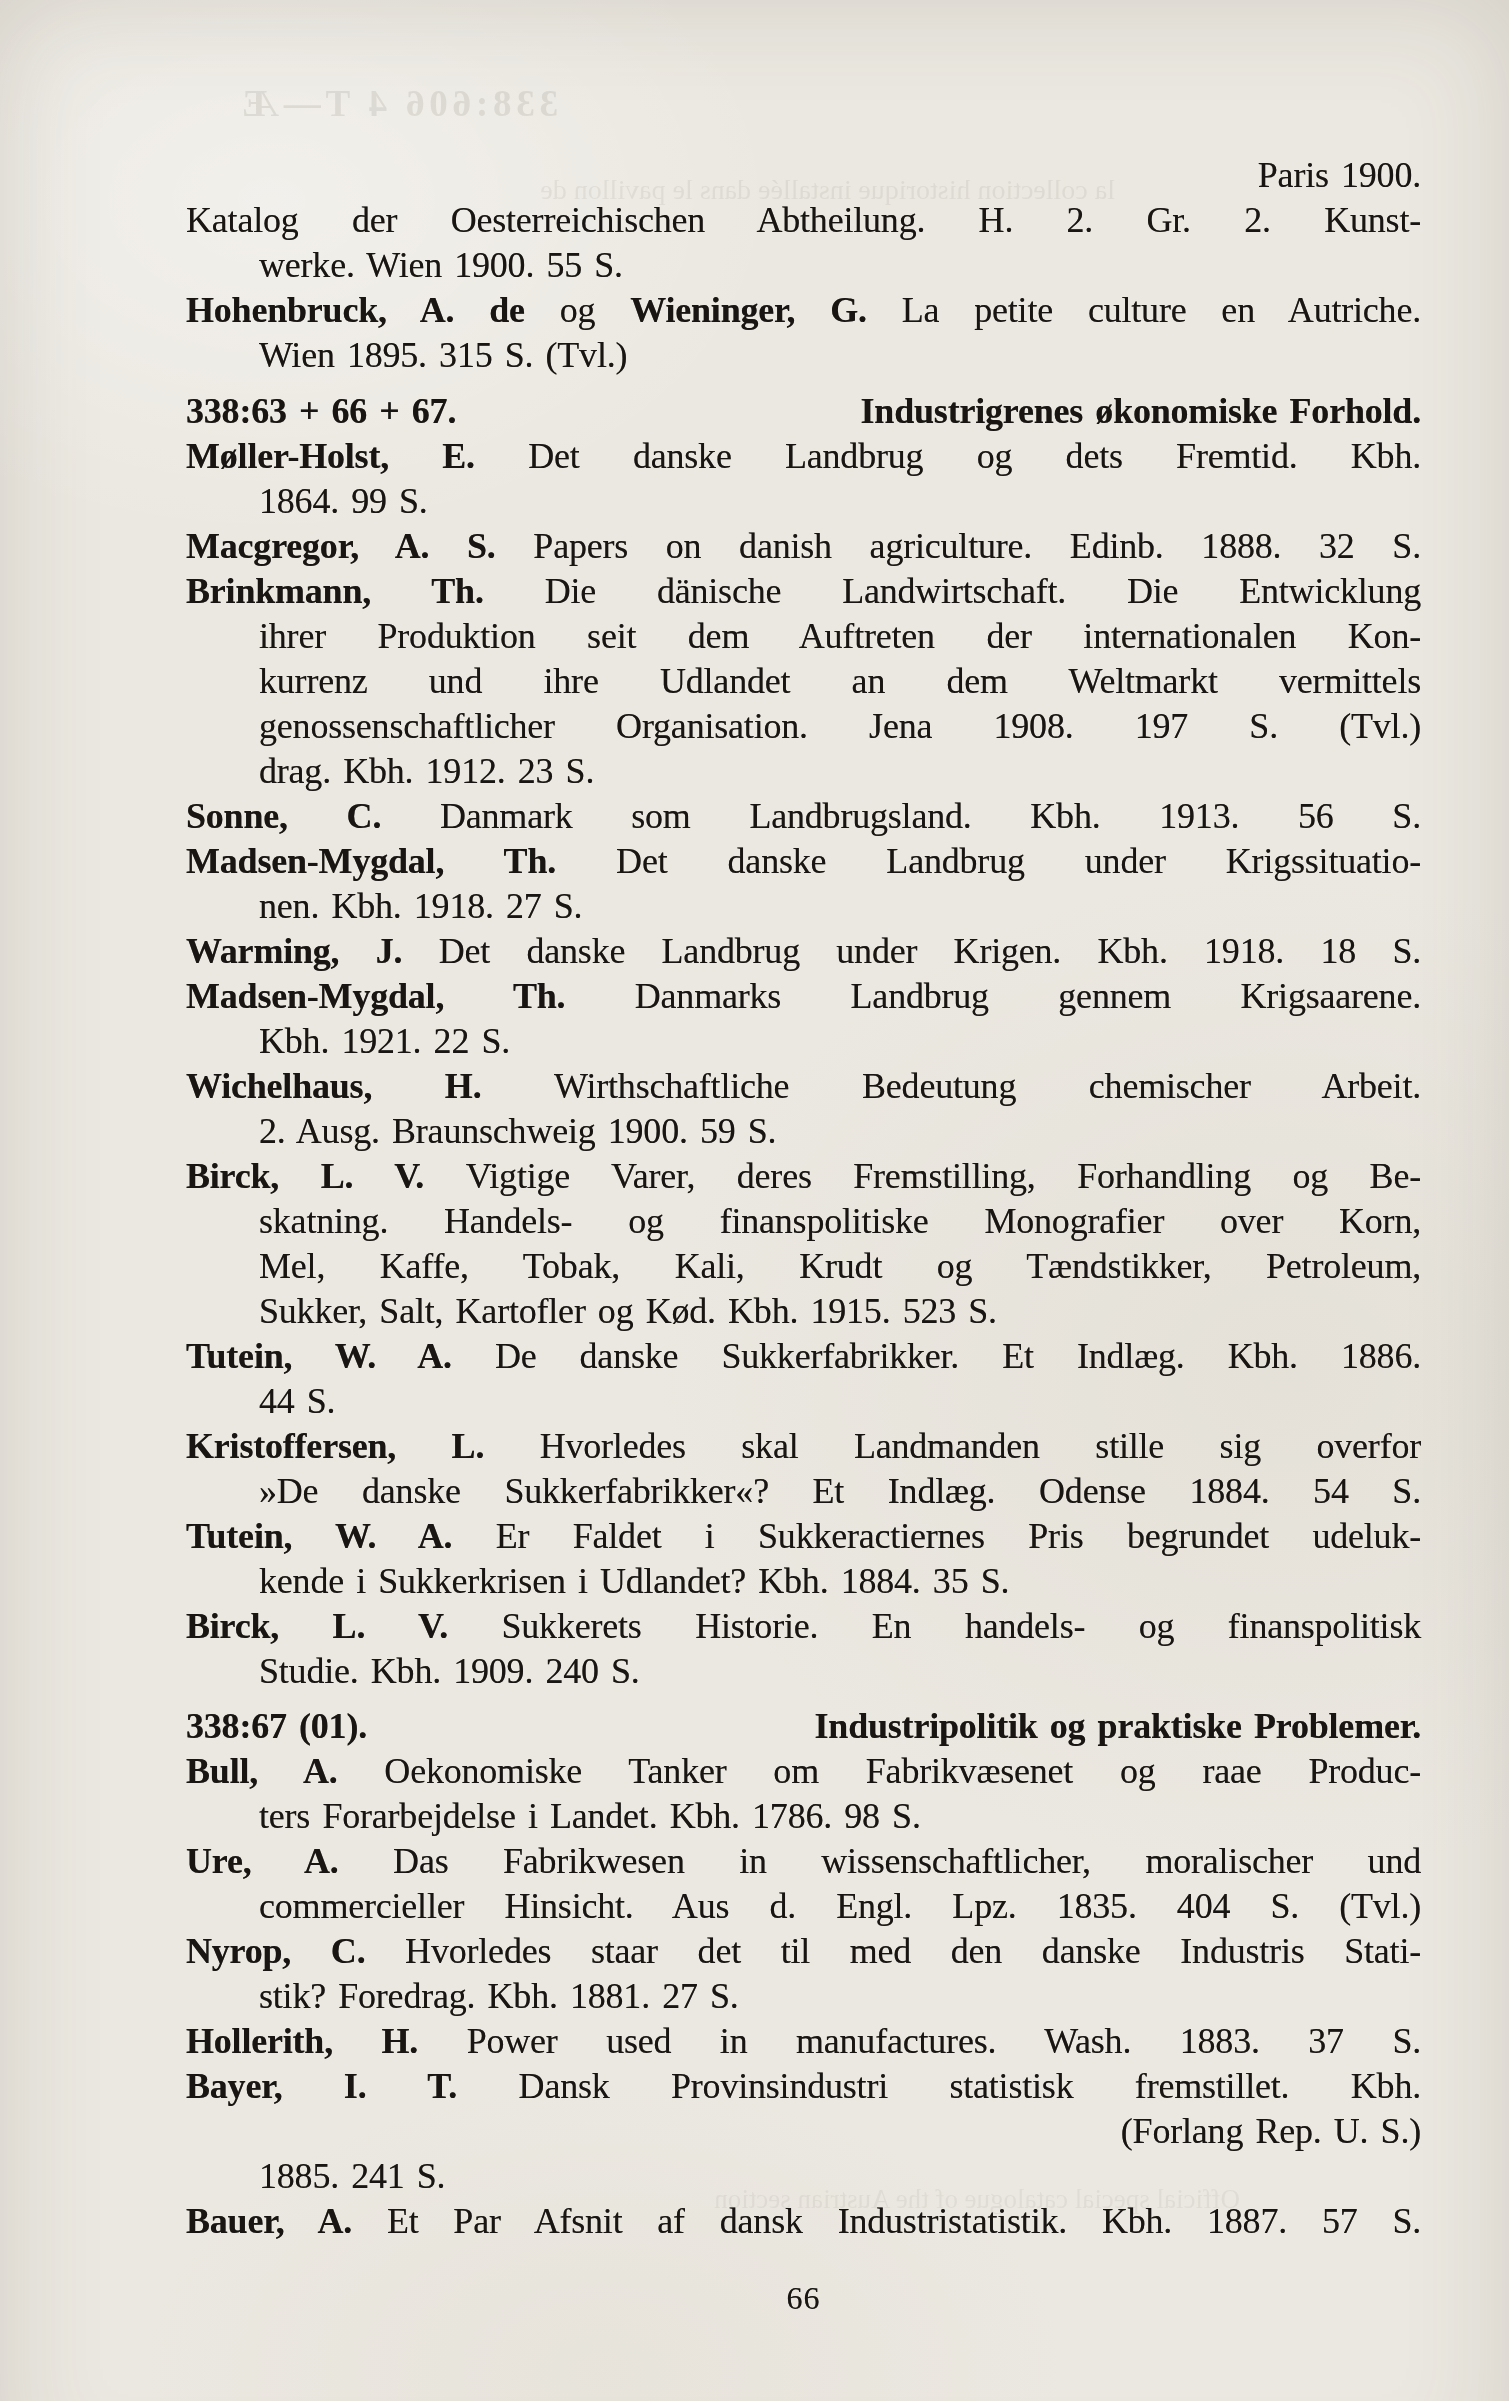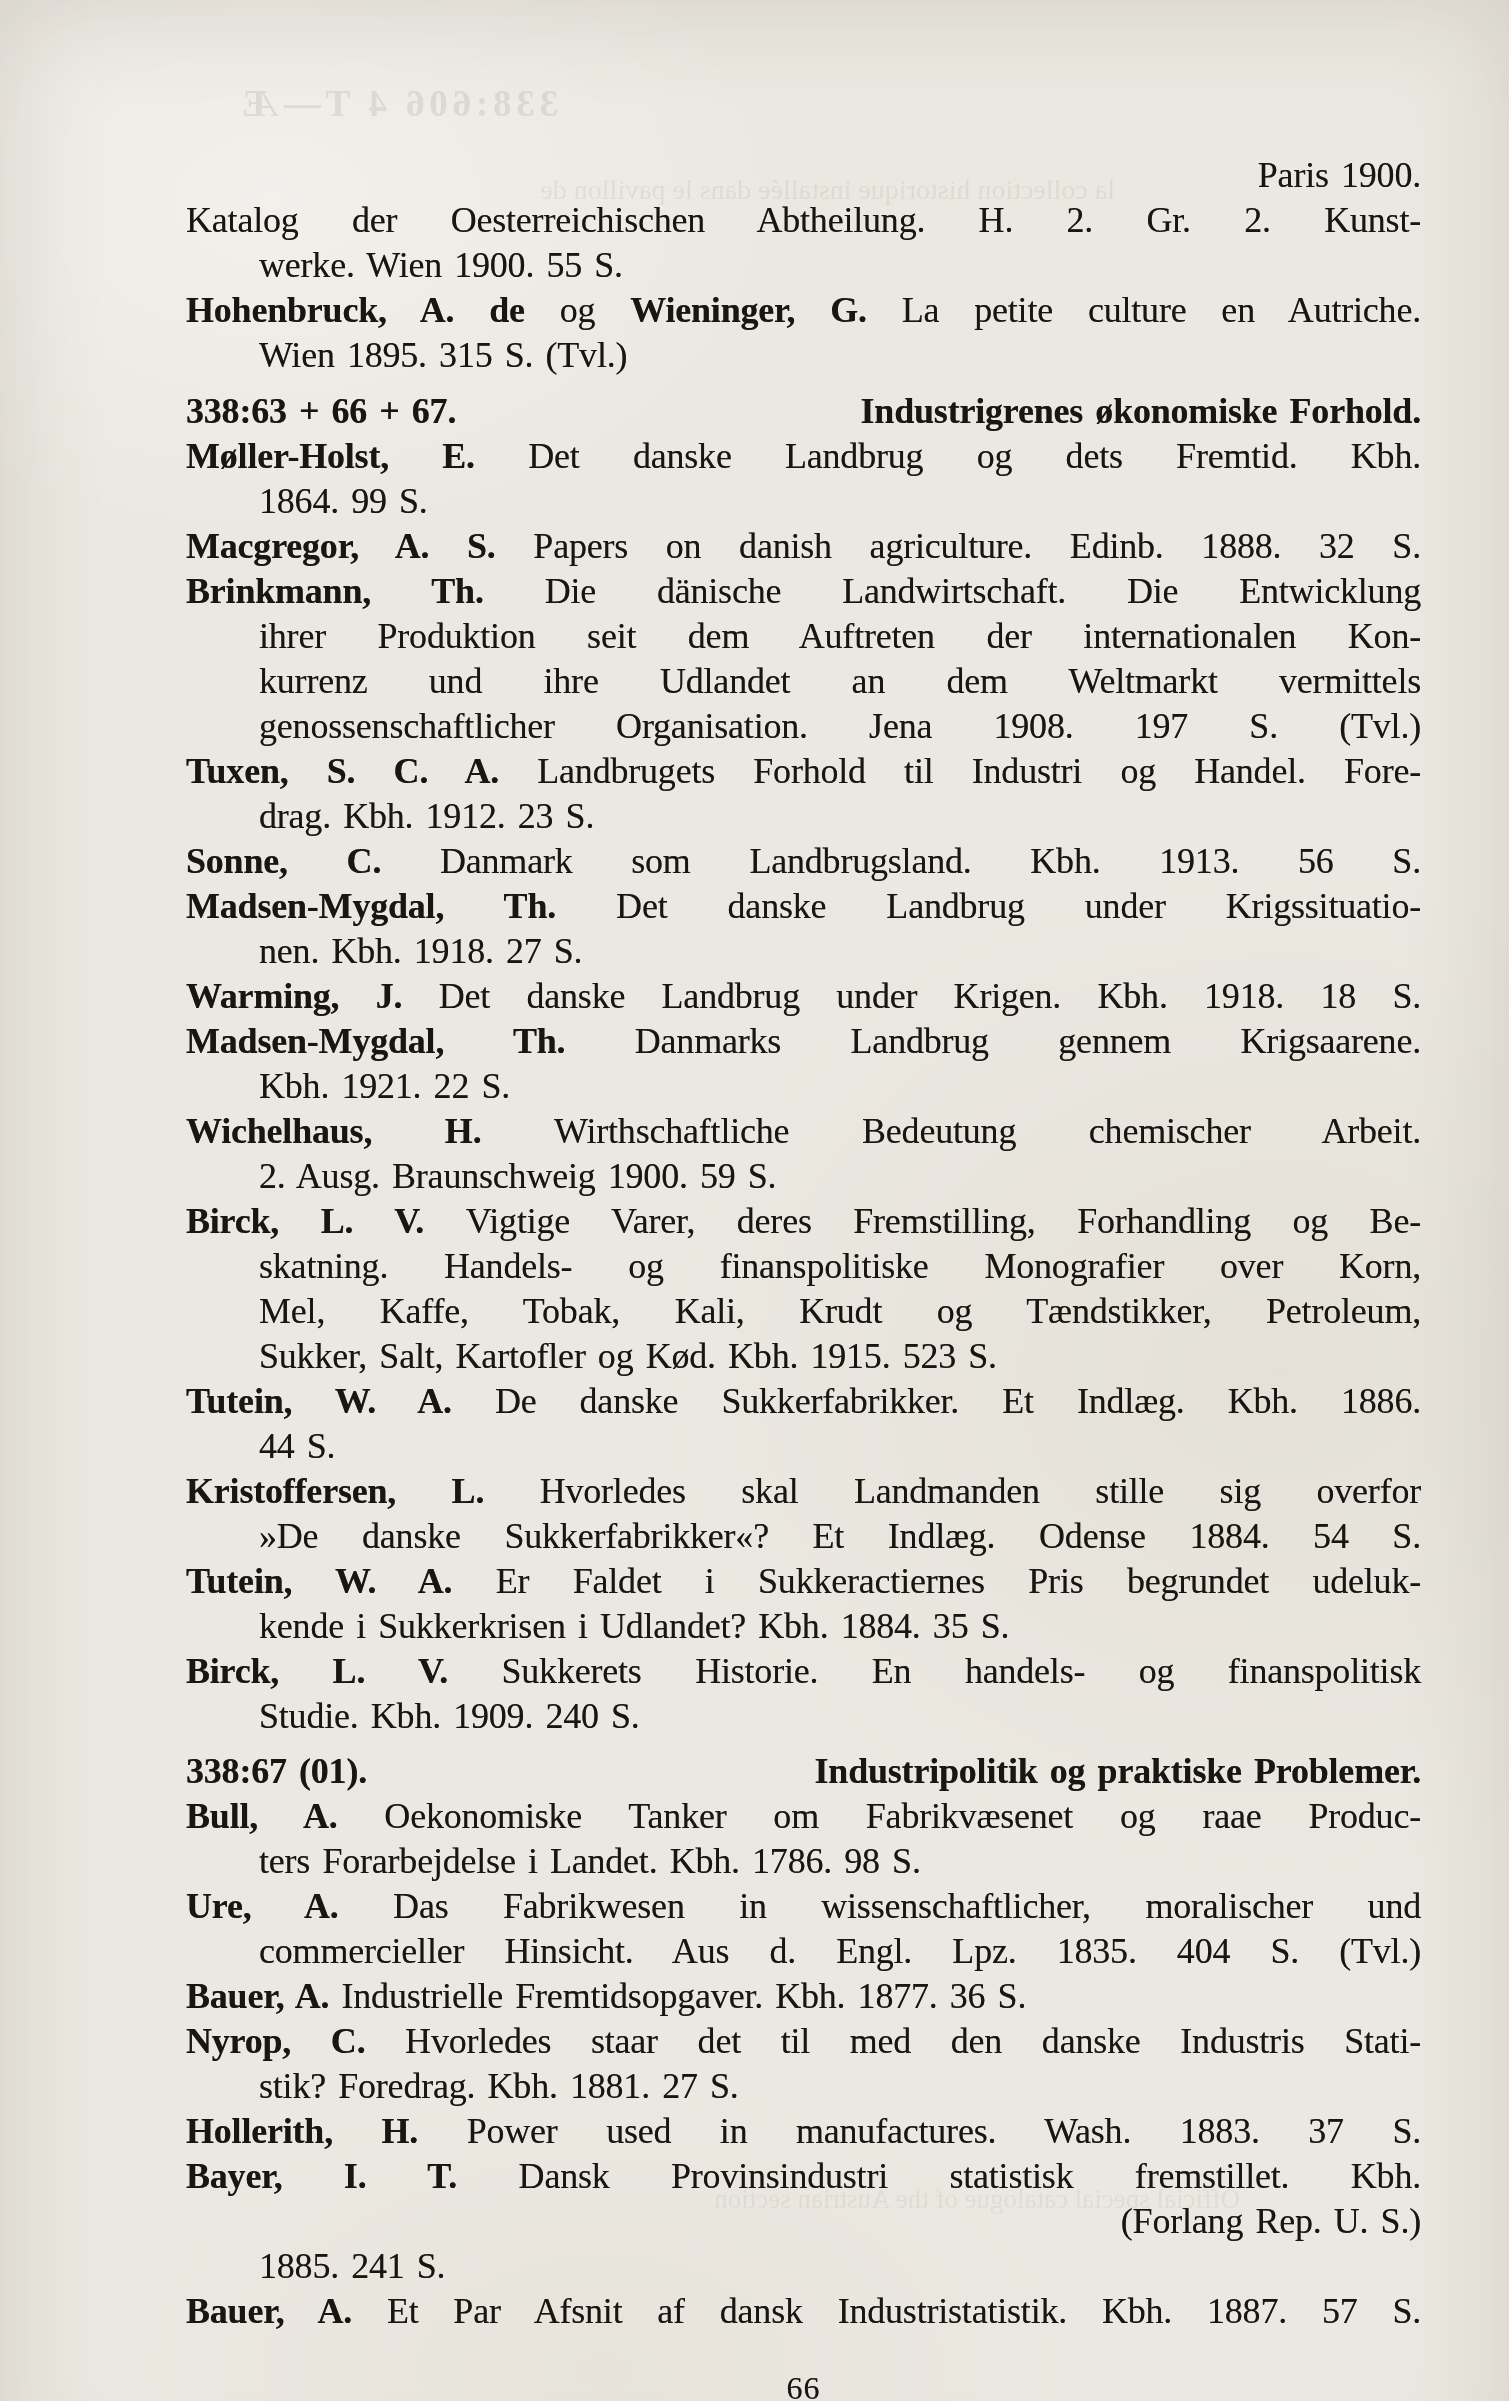--- a/index.html
+++ b/index.html
@@ -93,21 +93,20 @@
         <span class="seg b">338:63 + 66 + 67.</span>
         <span class="seg b">Industrigrenes økonomiske Forhold.</span>
       </div>
       <div class="line first j"><span class="seg b">Møller-Holst, E. </span><span class="seg">Det danske Landbrug og dets Fremtid. Kbh.</span></div>
       <div class="line cont"><span class="seg">1864. 99 S.</span></div>
       <div class="line first j"><span class="seg b">Macgregor, A. S. </span><span class="seg">Papers on danish agriculture. Edinb. 1888. 32 S.</span></div>
       <div class="line first j"><span class="seg b">Brinkmann, Th. </span><span class="seg">Die dänische Landwirtschaft. Die Entwicklung</span></div>
       <div class="line cont j"><span class="seg">ihrer Produktion seit dem Auftreten der internationalen Kon-</span></div>
       <div class="line cont j"><span class="seg">kurrenz und ihre Udlandet an dem Weltmarkt vermittels</span></div>
       <div class="line cont j"><span class="seg">genossenschaftlicher Organisation. Jena 1908. 197 S. (Tvl.)</span></div>
-      <div class="line first j"><span class="seg b">Tuxen, S. C. A. </span><span class="seg">Landbrugets Forhold til Industri og Handel. Fore-</span></div>
       <div class="line cont"><span class="seg">drag. Kbh. 1912. 23 S.</span></div>
       <div class="line first j"><span class="seg b">Sonne, C. </span><span class="seg">Danmark som Landbrugsland. Kbh. 1913. 56 S.</span></div>
       <div class="line first j"><span class="seg b">Madsen-Mygdal, Th. </span><span class="seg">Det danske Landbrug under Krigssituatio-</span></div>
       <div class="line cont"><span class="seg">nen. Kbh. 1918. 27 S.</span></div>
       <div class="line first j"><span class="seg b">Warming, J. </span><span class="seg">Det danske Landbrug under Krigen. Kbh. 1918. 18 S.</span></div>
       <div class="line first j"><span class="seg b">Madsen-Mygdal, Th. </span><span class="seg">Danmarks Landbrug gennem Krigsaarene.</span></div>
       <div class="line cont"><span class="seg">Kbh. 1921. 22 S.</span></div>
       <div class="line first j"><span class="seg b">Wichelhaus, H. </span><span class="seg">Wirthschaftliche Bedeutung chemischer Arbeit.</span></div>
       <div class="line cont"><span class="seg">2. Ausg. Braunschweig 1900. 59 S.</span></div>
       <div class="line first j"><span class="seg b">Birck, L. V. </span><span class="seg">Vigtige Varer, deres Fremstilling, Forhandling og Be-</span></div>
@@ -123,21 +122,20 @@
       <div class="line first j"><span class="seg b">Birck, L. V. </span><span class="seg">Sukkerets Historie. En handels- og finanspolitisk</span></div>
       <div class="line cont"><span class="seg">Studie. Kbh. 1909. 240 S.</span></div>
       <div class="line head">
         <span class="seg b">338:67 (01).</span>
         <span class="seg b">Industripolitik og praktiske Problemer.</span>
       </div>
       <div class="line first j"><span class="seg b">Bull, A. </span><span class="seg">Oekonomiske Tanker om Fabrikvæsenet og raae Produc-</span></div>
       <div class="line cont"><span class="seg">ters Forarbejdelse i Landet. Kbh. 1786. 98 S.</span></div>
       <div class="line first j"><span class="seg b">Ure, A. </span><span class="seg">Das Fabrikwesen in wissenschaftlicher, moralischer und</span></div>
       <div class="line cont j"><span class="seg">commercieller Hinsicht. Aus d. Engl. Lpz. 1835. 404 S. (Tvl.)</span></div>
-      <div class="line first"><span class="seg b">Bauer, A. </span><span class="seg">Industrielle Fremtidsopgaver. Kbh. 1877. 36 S.</span></div>
       <div class="line first j"><span class="seg b">Nyrop, C. </span><span class="seg">Hvorledes staar det til med den danske Industris Stati-</span></div>
       <div class="line cont"><span class="seg">stik? Foredrag. Kbh. 1881. 27 S.</span></div>
       <div class="line first j"><span class="seg b">Hollerith, H. </span><span class="seg">Power used in manufactures. Wash. 1883. 37 S.</span></div>
       <div class="line first j"><span class="seg b">Bayer, I. T. </span><span class="seg">Dansk Provinsindustri statistisk fremstillet. Kbh.</span></div>
       <div class="line right"><span class="seg">(Forlang Rep. U. S.)</span></div>
       <div class="line cont"><span class="seg">1885. 241 S.</span></div>
       <div class="line first j"><span class="seg b">Bauer, A. </span><span class="seg">Et Par Afsnit af dansk Industristatistik. Kbh. 1887. 57 S.</span></div>
     </div>
   <div class="page-number">66</div>
 </div>

